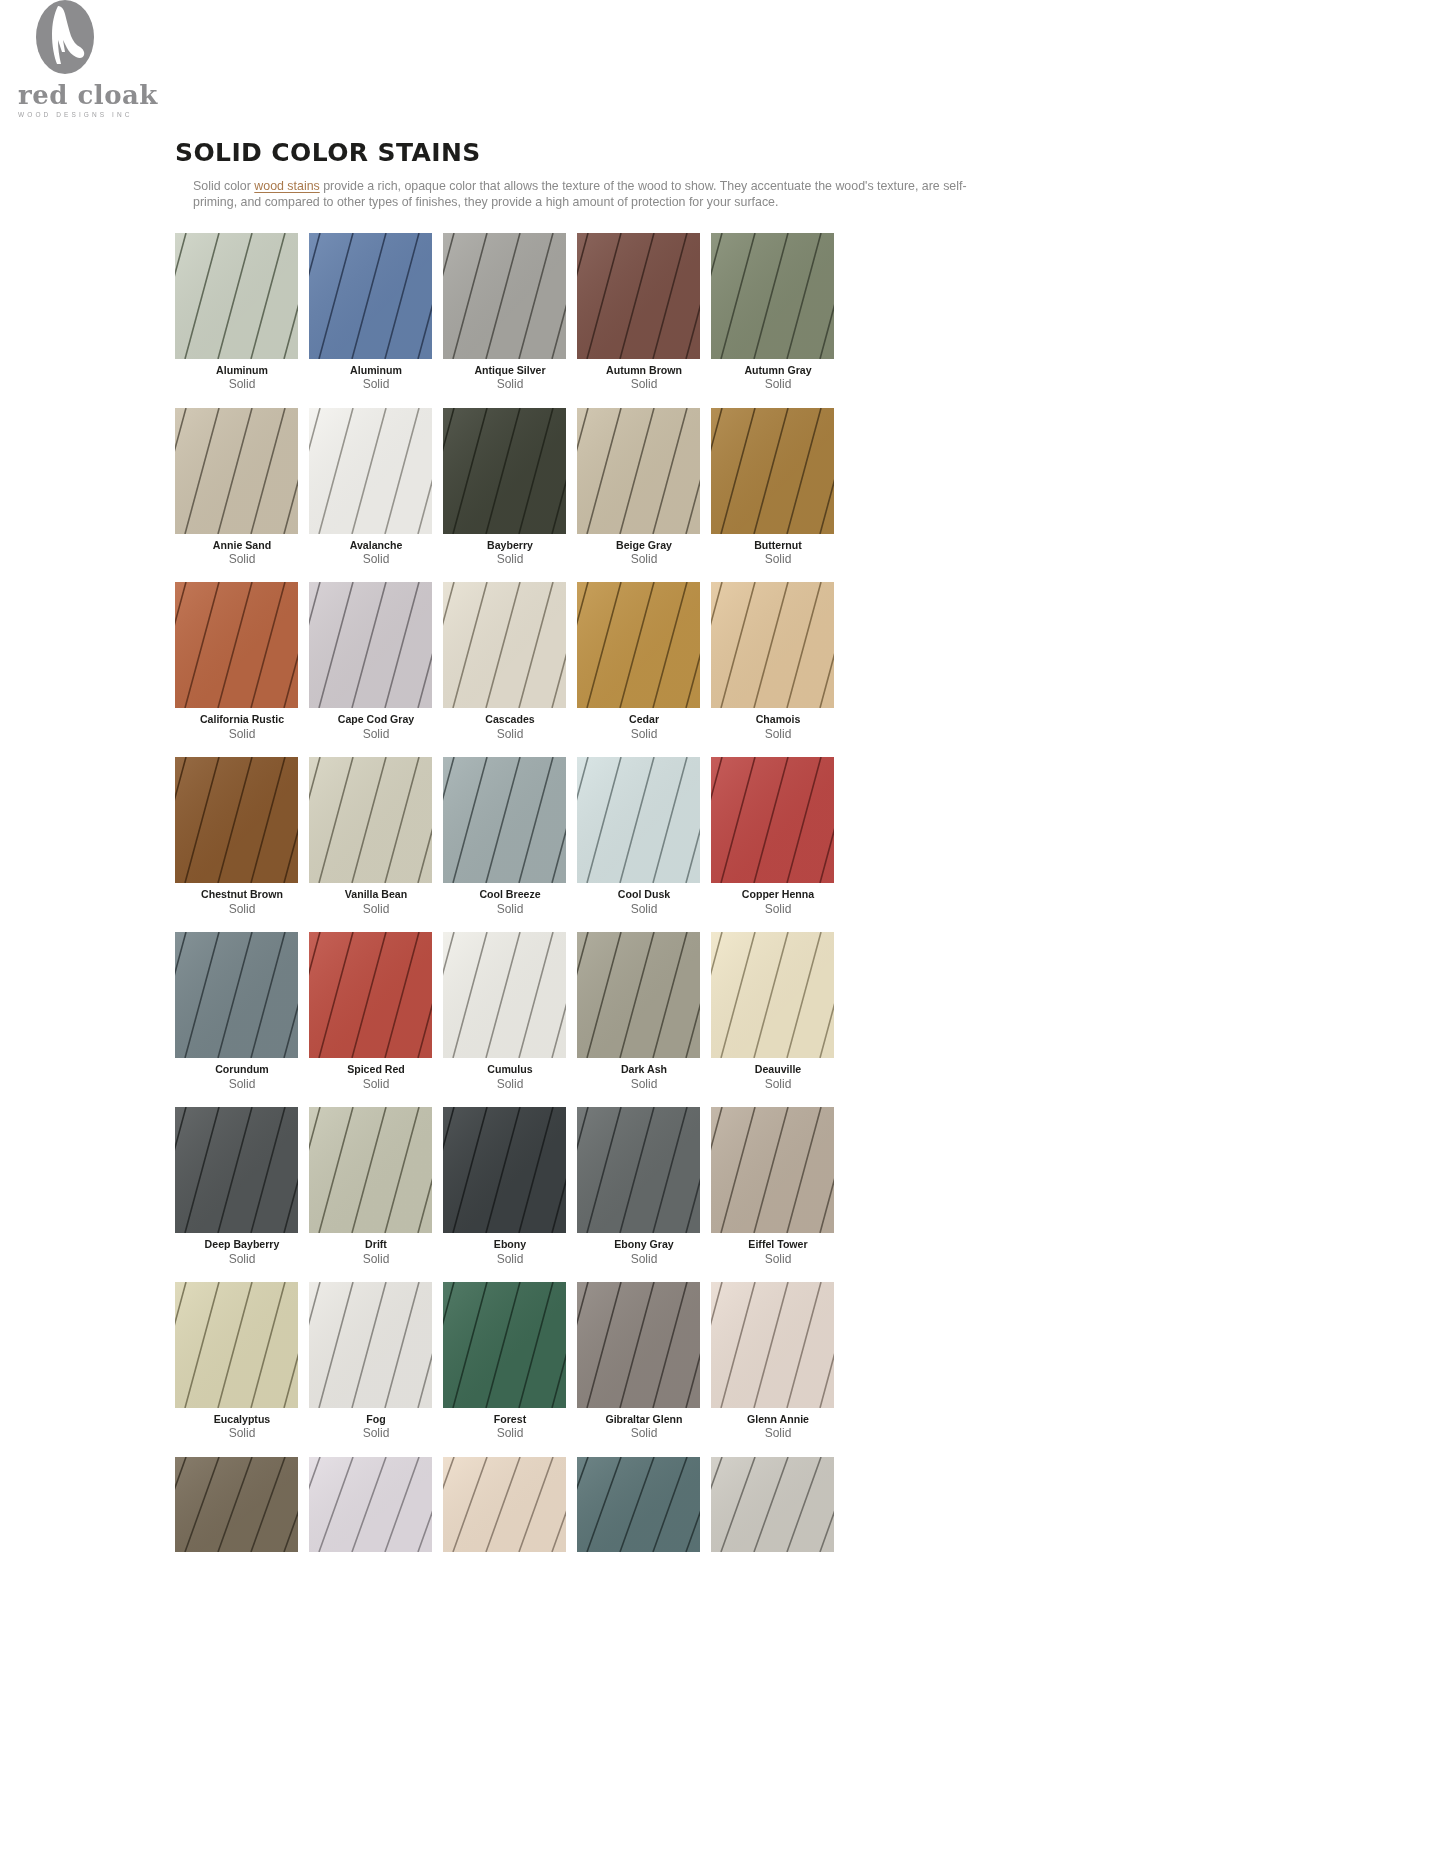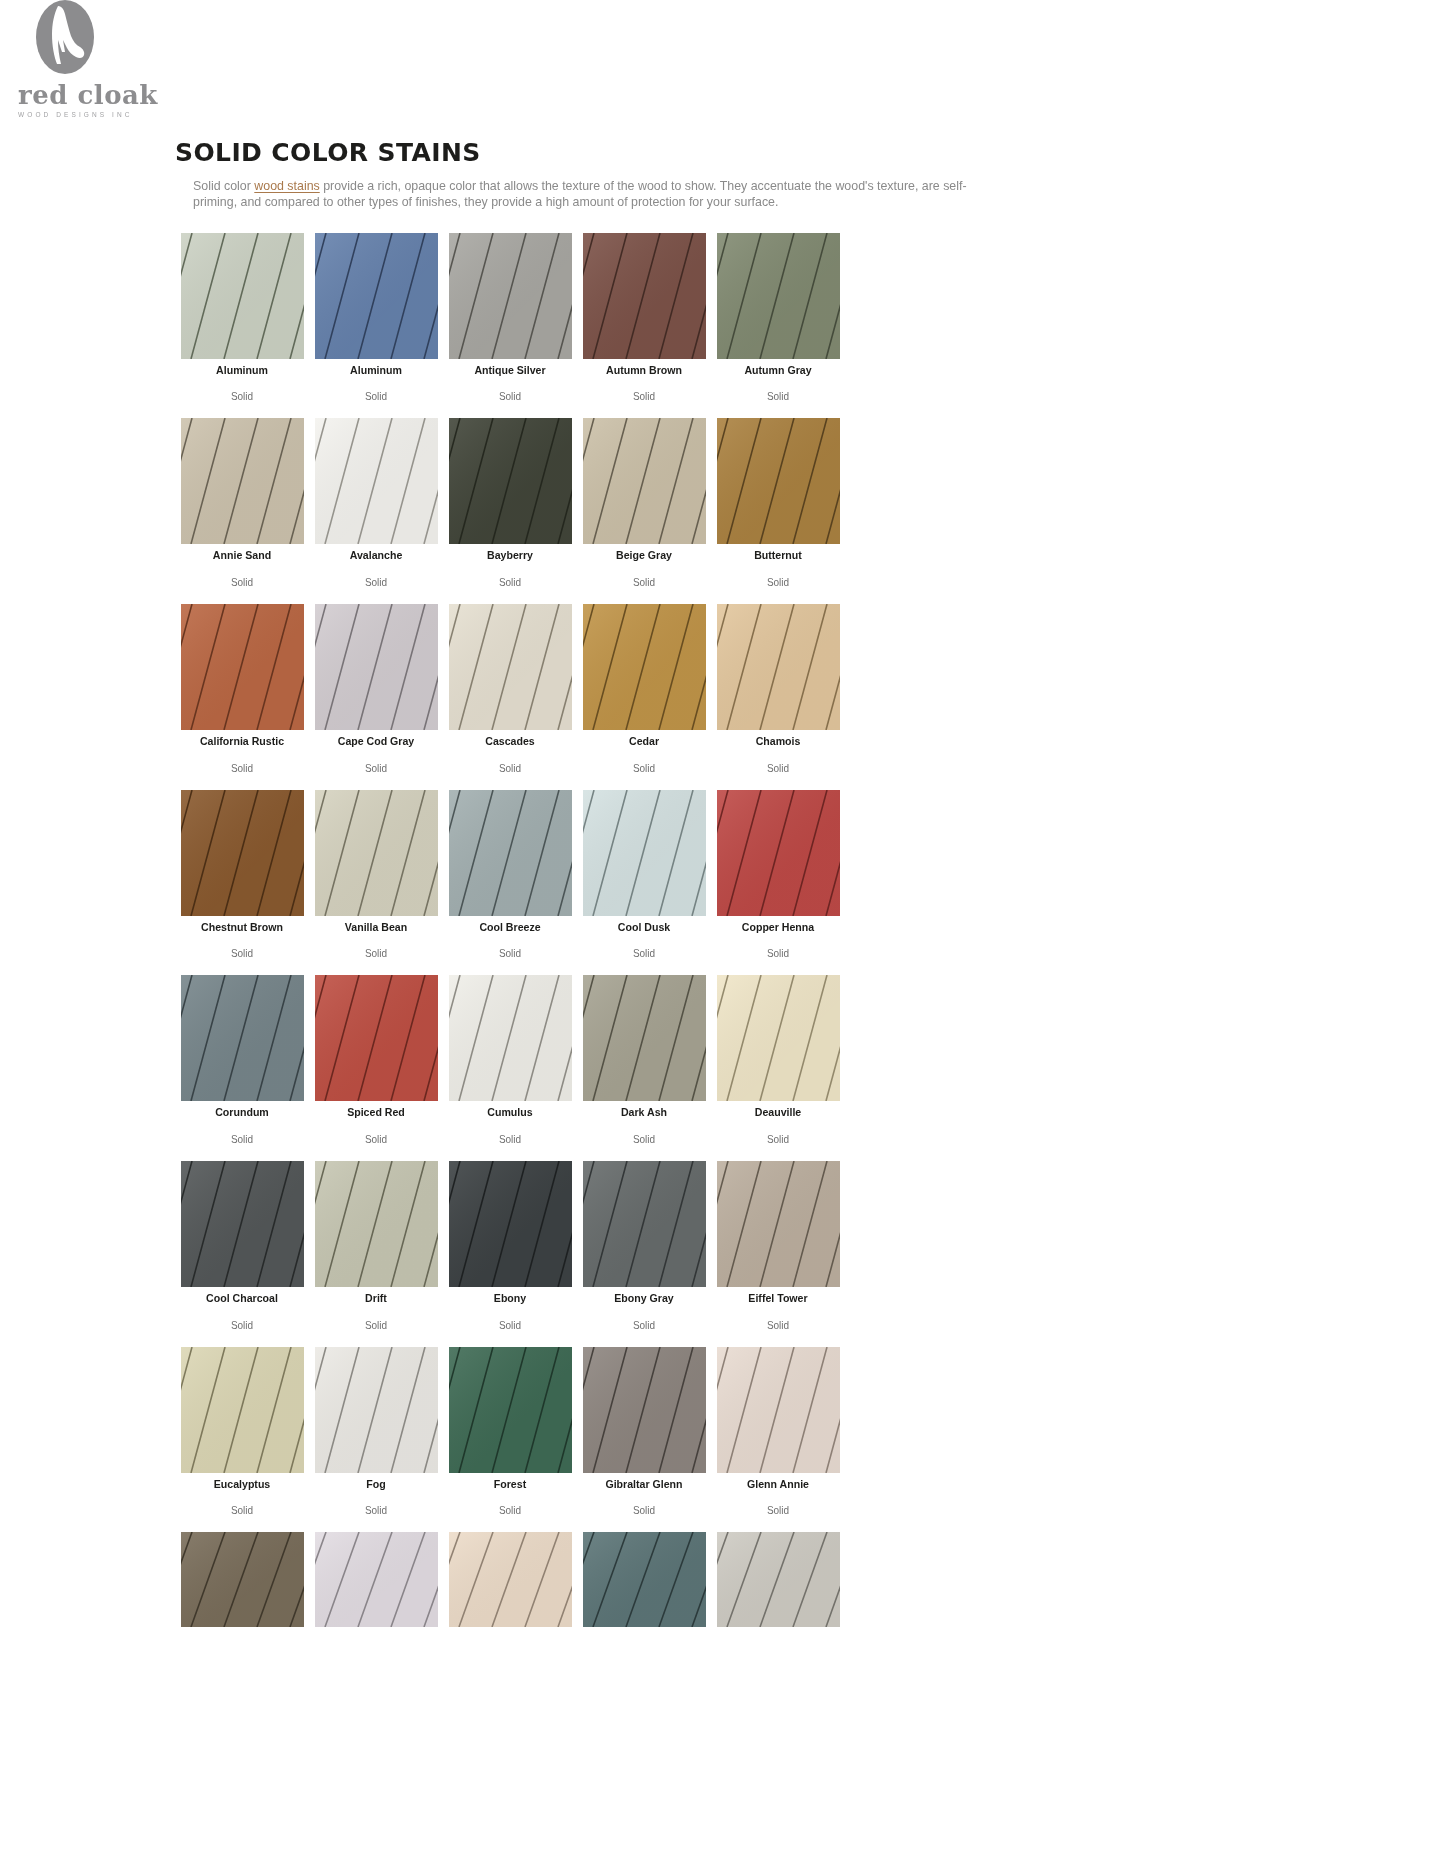--- a/index.html
+++ b/index.html
@@ -102,21 +102,20 @@
     column-gap: 0px;
     row-gap: 0px;
     width: 670px;
     margin-left: 0px;
   }
   .swatch-cell {
     width: 134px;
     padding: 8px 0 8px 0;
     display: flex;
     flex-direction: column;
-    align-items: center;
   }
   .swatch-chip {
     width: 123px;
     height: 126px;
     position: relative;
     overflow: hidden;
   }
   .swatch-chip .grooves {
     position: absolute;
     inset: 0;
@@ -126,22 +125,22 @@
   .swatch-name {
     margin-top: 6px;
     font-size: 10.6px;
     font-weight: 700;
     color: #1d1d1b;
     text-align: center;
     line-height: 1.1;
     white-space: nowrap;
   }
   .swatch-type {
-    margin-top: 15px;
-    font-size: 10px;
+    margin-top: 2px;
+    font-size: 12px;
     color: #6f6f6f;
     text-align: center;
     line-height: 1.1;
   }
   .swatch-cell.clipped .swatch-chip { height: 95px; }
 </style>
 </head>
 <body>
 
 <div class="logo-block">
@@ -700,21 +699,21 @@
             </defs>
             <rect x="0" y="0" width="123" height="126" fill="url(#g25)"></rect>
             <line x1="-23" y1="126" x2="11" y2="0" stroke="#232626" stroke-width="1.6" opacity="0.9"></line>
             <line x1="10" y1="126" x2="44" y2="0" stroke="#232626" stroke-width="1.6" opacity="0.9"></line>
             <line x1="43" y1="126" x2="77" y2="0" stroke="#232626" stroke-width="1.6" opacity="0.9"></line>
             <line x1="76" y1="126" x2="110" y2="0" stroke="#232626" stroke-width="1.6" opacity="0.9"></line>
             <line x1="109" y1="126" x2="143" y2="0" stroke="#232626" stroke-width="1.6" opacity="0.9"></line>
             <line x1="142" y1="126" x2="176" y2="0" stroke="#232626" stroke-width="1.6" opacity="0.9"></line>
           </svg>
         </div>
-        <div class="swatch-name">Cool Charcoal</div>
+        <div class="swatch-name">Deep Bayberry</div>
         <div class="swatch-type">Solid</div>
       </div>
       <div class="swatch-cell">
         <div class="swatch-chip" style="background: rgb(199, 199, 179);">
           <svg class="grooves" viewBox="0 0 123 126" preserveAspectRatio="none">
             <defs>
               <linearGradient id="g26" x1="0" y1="0" x2="1" y2="1">
                 <stop offset="0%" stop-color="#ffffff" stop-opacity="0.10"></stop>
                 <stop offset="60%" stop-color="#000000" stop-opacity="0.05"></stop>
               </linearGradient>

